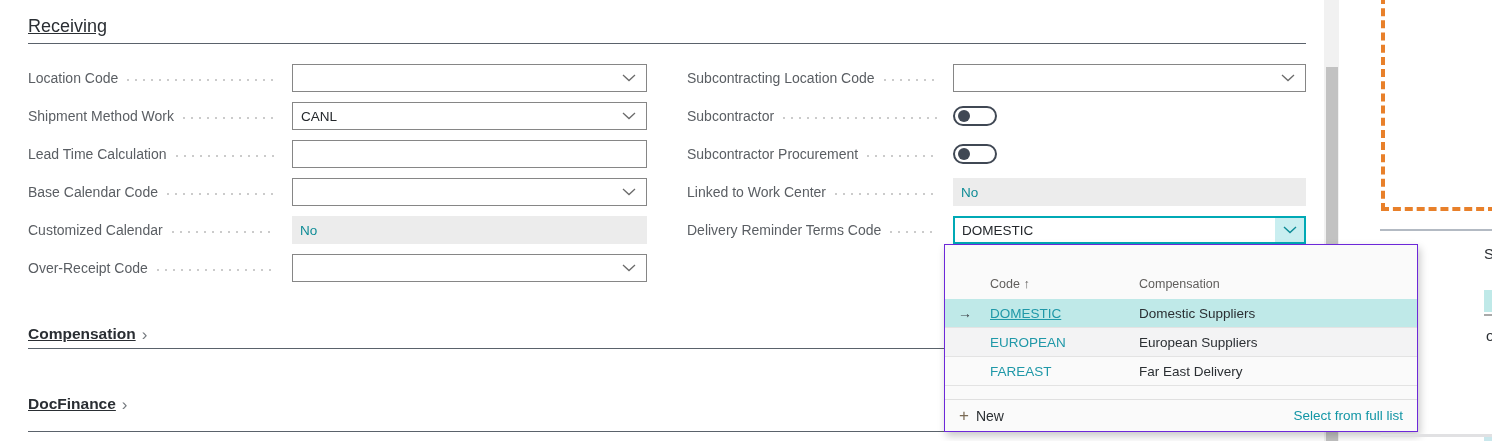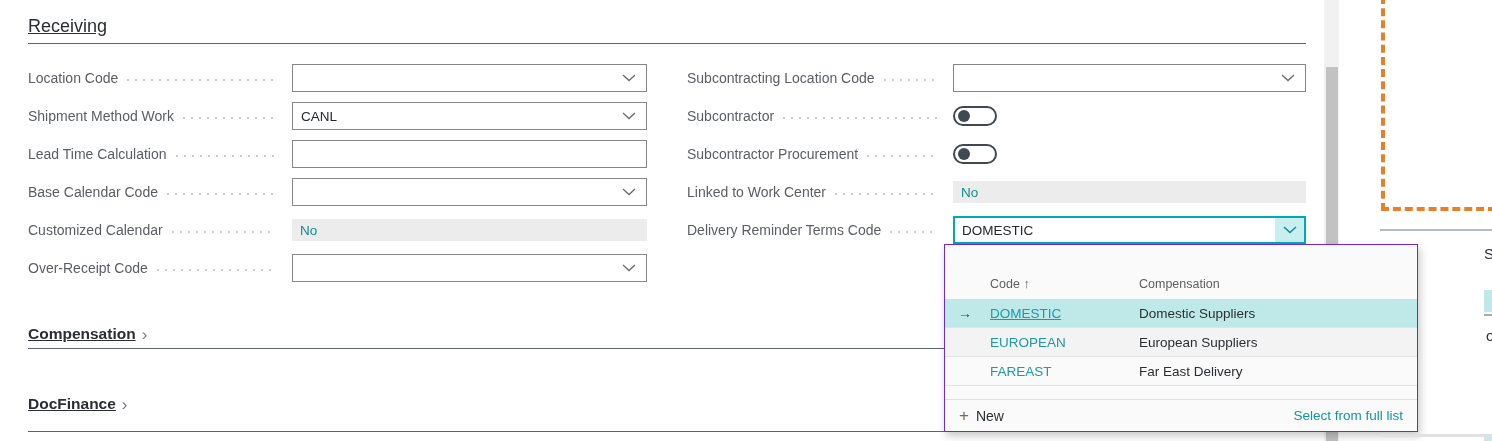--- a/index.html
+++ b/index.html
@@ -22,21 +22,21 @@
   .col.right .lblwrap { flex-basis:266px; }
   .lbl { font-size:14px; color:#5a5e63; white-space:nowrap; }
   .lead { flex:1; height:2px; margin:4px 10px 0 9px; align-self:center;
     background:repeating-linear-gradient(to right,#cbcbcb 0 2px,transparent 2px 8px); }
 
   .fld { flex:1; height:28px; display:flex; align-items:center; position:relative; }
   .box { flex:1; height:28px; border:1px solid #868686; background:#fff;
     display:flex; align-items:center; padding-left:8px; }
   .box .val { font-size:13.5px; color:#24282c; }
   .chev { margin-left:auto; margin-right:10px; display:flex; }
-  .readonly { flex:1; height:22px; background:#ececec; display:flex; align-items:center; padding-left:8px; }
+  .readonly { flex:1; height:28px; background:#ececec; display:flex; align-items:center; padding-left:8px; }
   .readonly .val { font-size:13.5px; color:#0f8c96; }
 
   .box.focused { border:2px solid #00a9b5; padding-left:7px; }
   .caret-btn { margin-left:auto; width:29px; align-self:stretch; background:#c9eef0;
     display:flex; align-items:center; justify-content:center; cursor:pointer; }
 
   
   .toggle { width:44px; height:20px; border:2px solid #404854; border-radius:10px;
     background:#fff; position:relative; cursor:pointer; }
   .knob { position:absolute; left:3px; top:2px; width:12px; height:12px; border-radius:50%; background:#404854; }

